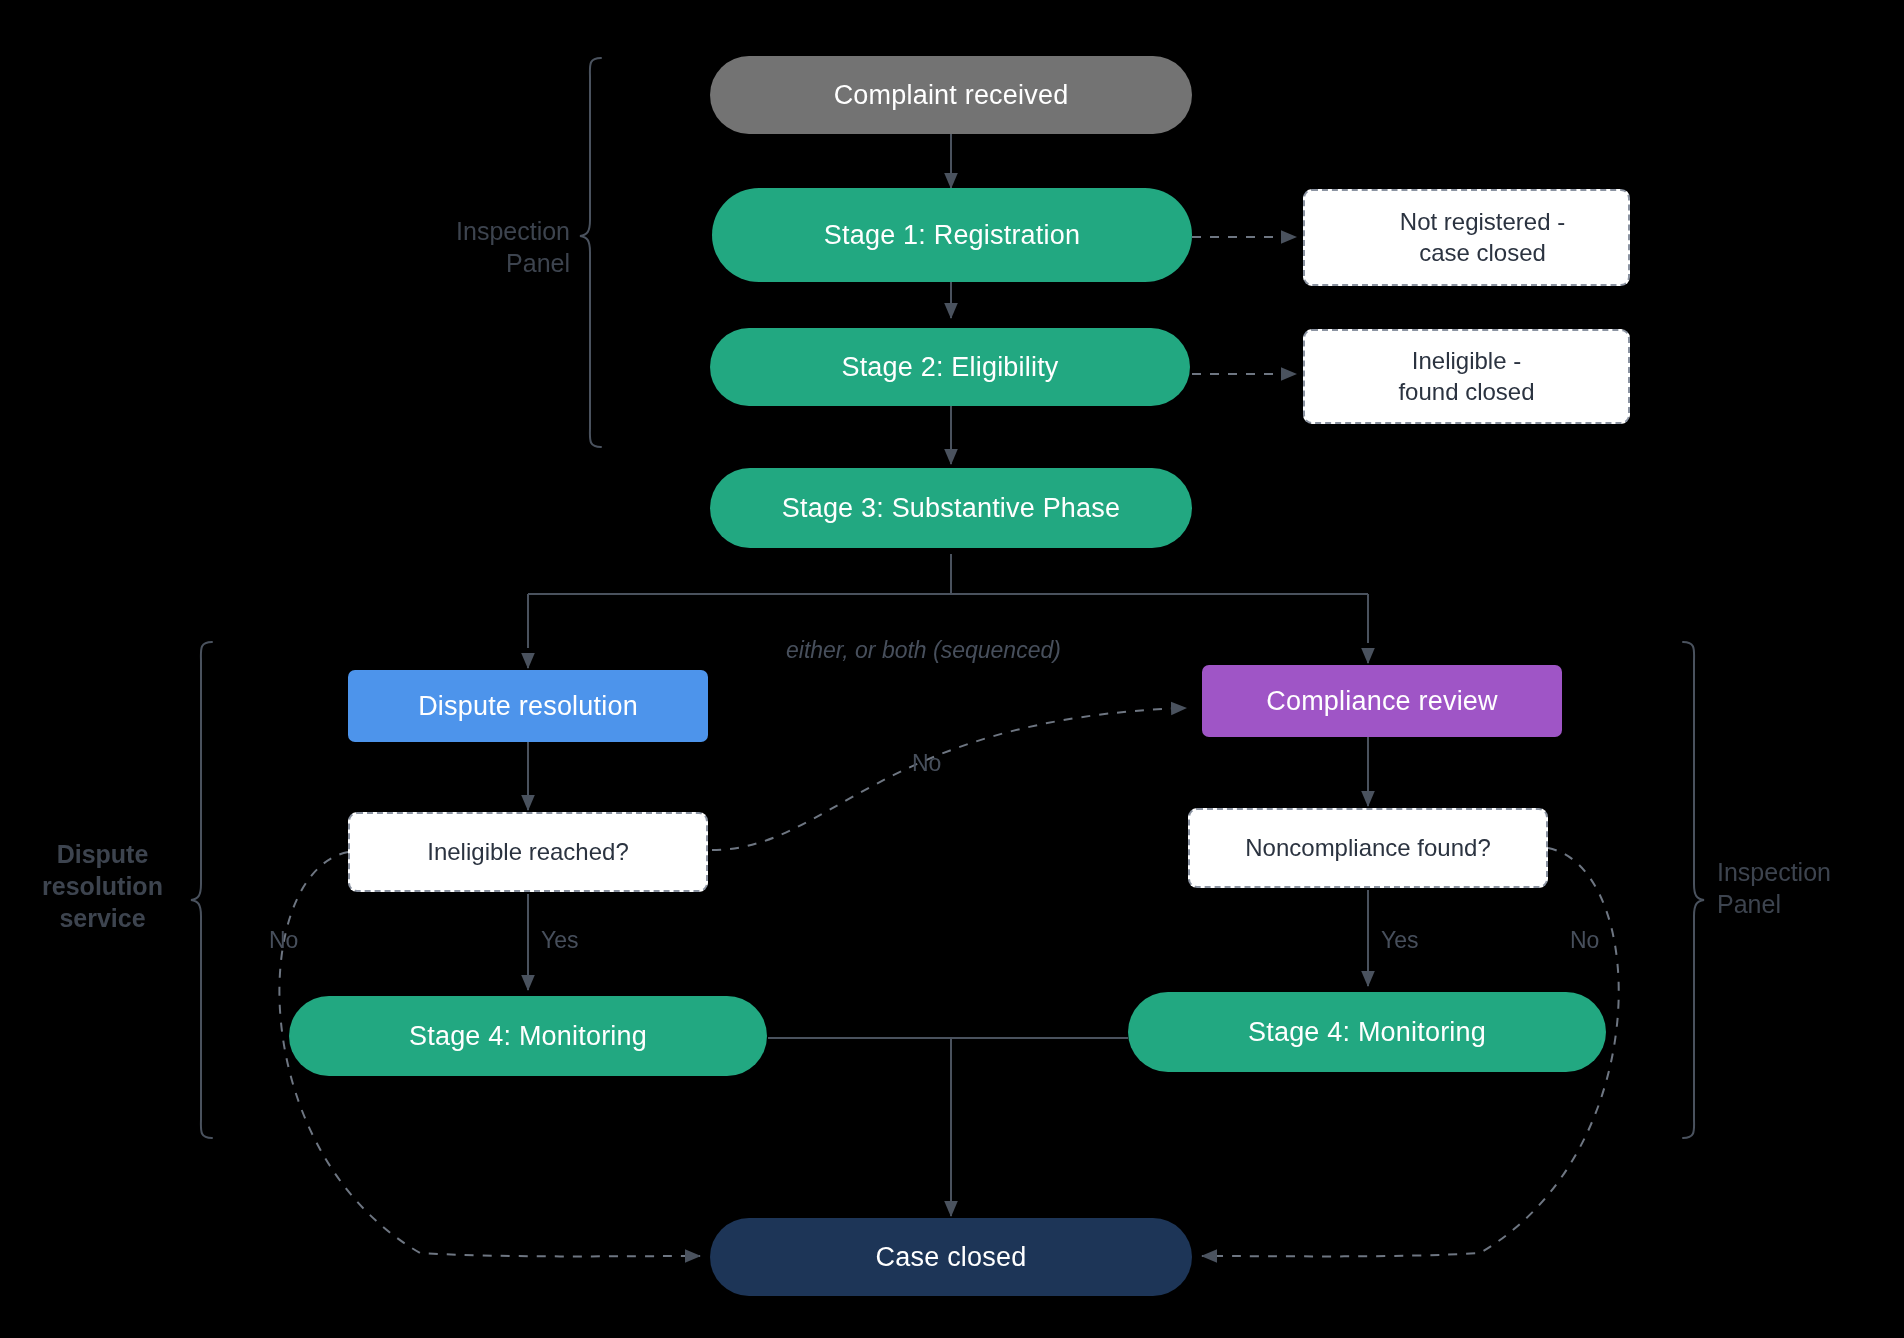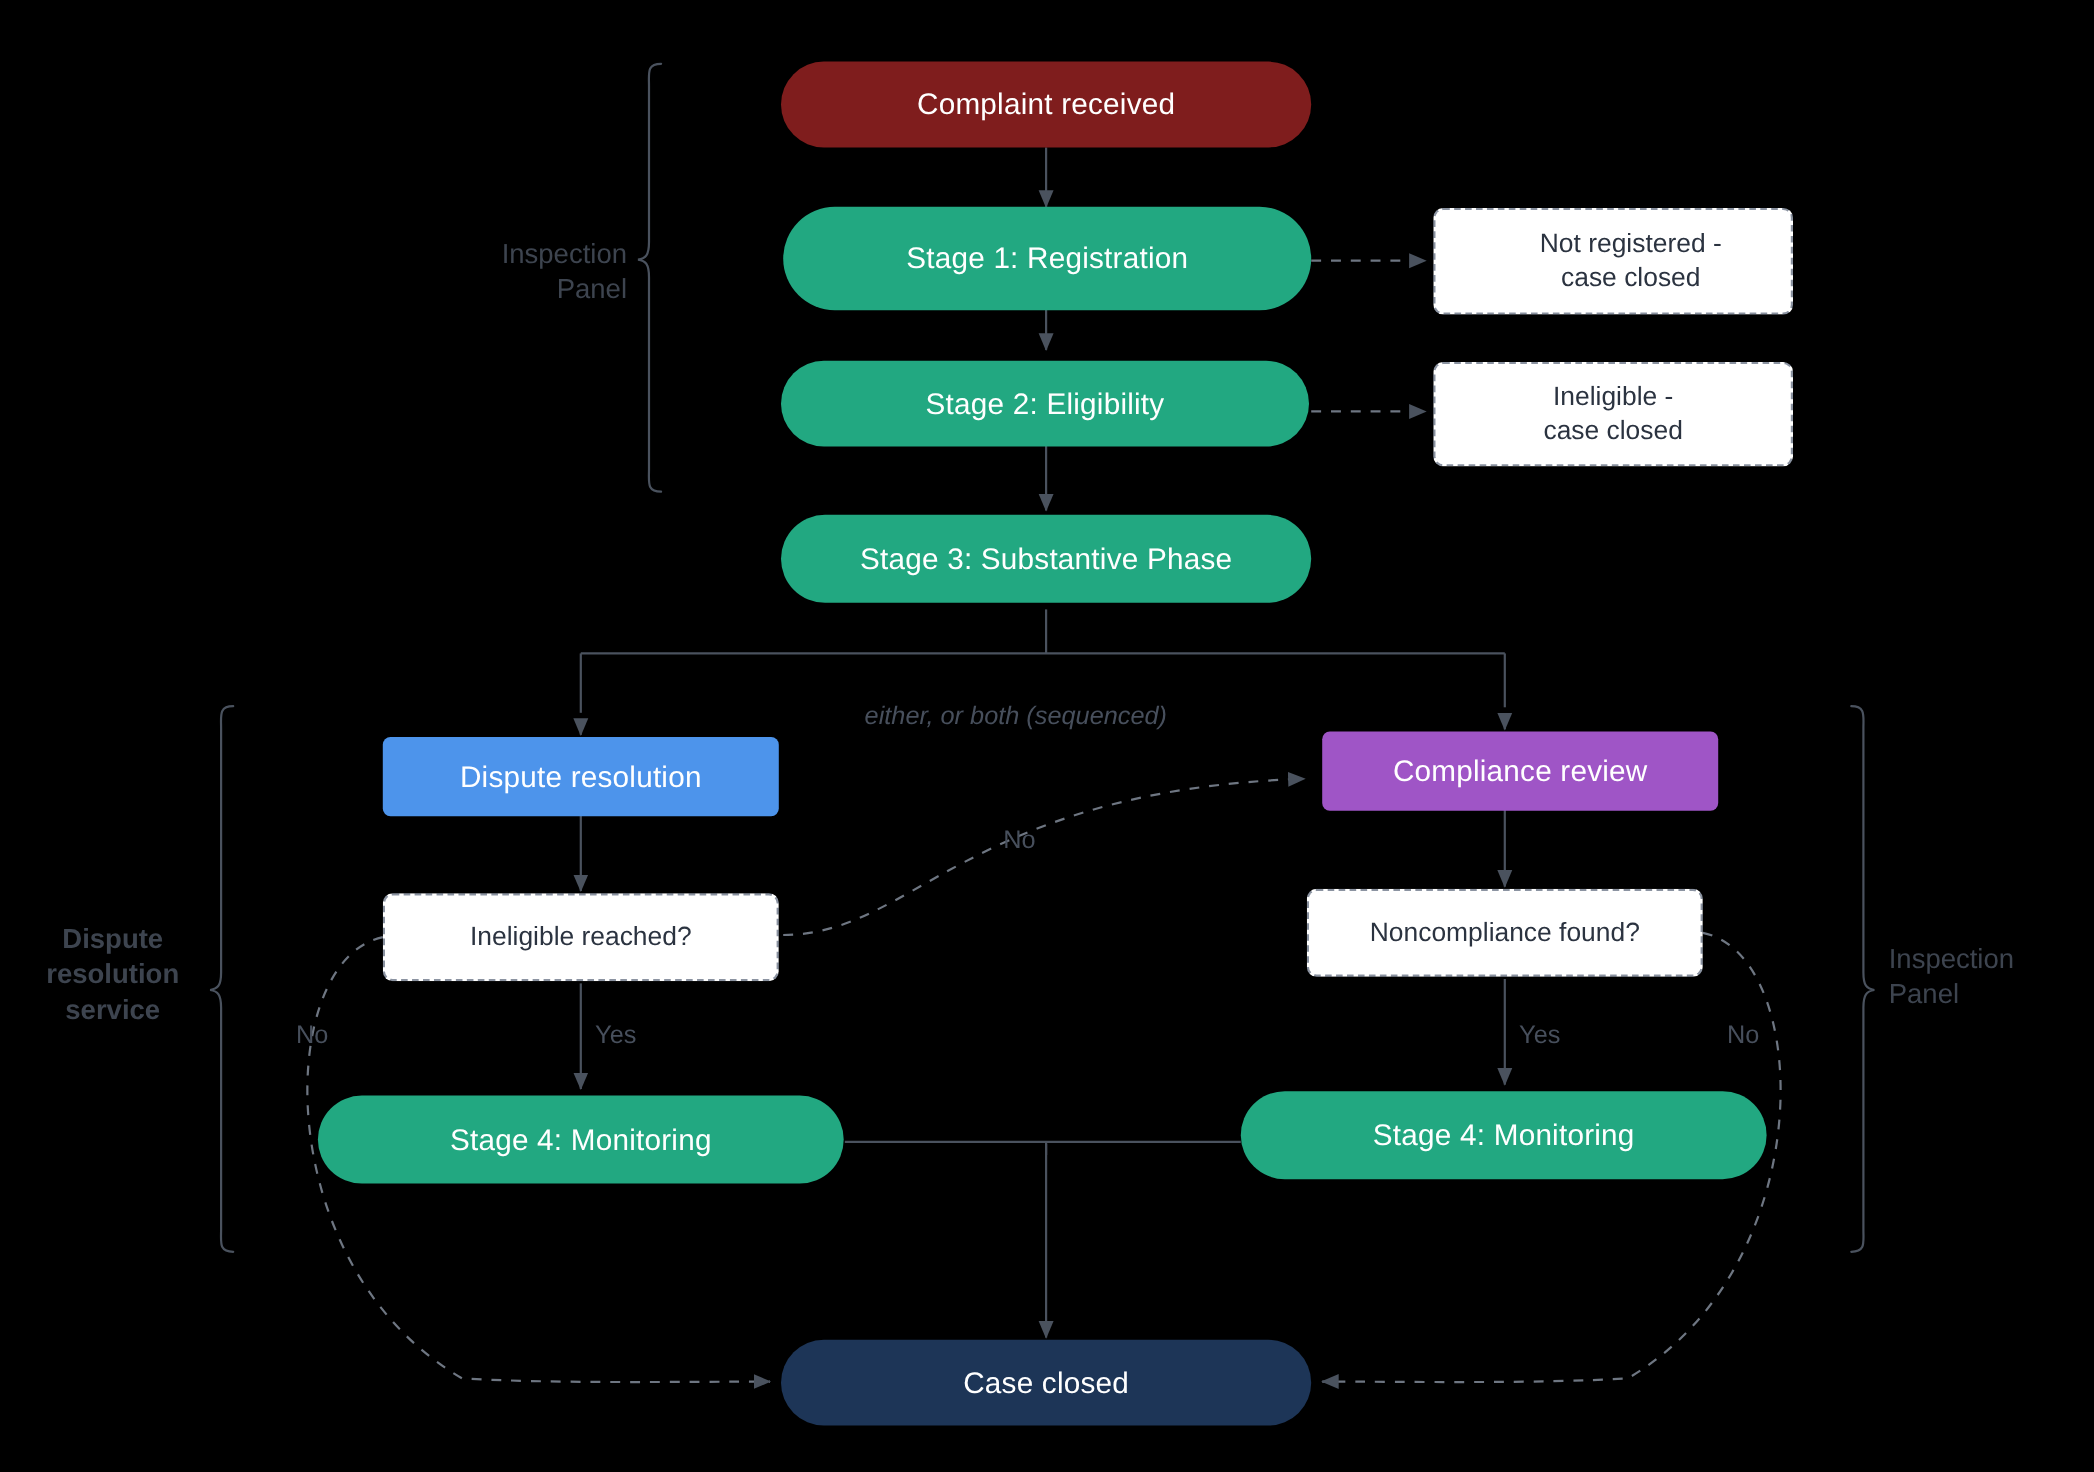--- a/index.html
+++ b/index.html
@@ -115,21 +115,21 @@
 
     <path d="M1548,848 C1648,868 1656,1150 1480,1253 C1400,1258 1280,1256 1202,1256" stroke="#6e7682" stroke-width="2" fill="none" stroke-dasharray="9 9" marker-end="url(#arrow)"></path>
 
     <path d="M601,58 C588,58 590,66 590,78 L590,220 C590,232 587,235 580,236 C587,237 590,240 590,252 L590,427 C590,439 588,447 601,447" stroke="#4a525e" stroke-width="2" fill="none" stroke-linecap="round"></path>
 
     <path d="M212,642 C199,642 201,650 201,662 L201,884 C201,896 198,899 191,900 C198,901 201,904 201,916 L201,1118 C201,1130 199,1138 212,1138" stroke="#4a525e" stroke-width="2" fill="none" stroke-linecap="round"></path>
 
     <path d="M1683,642 C1696,642 1694,650 1694,662 L1694,884 C1694,896 1697,899 1704,900 C1697,901 1694,904 1694,916 L1694,1118 C1694,1130 1696,1138 1683,1138" stroke="#4a525e" stroke-width="2" fill="none" stroke-linecap="round"></path>
   </svg>
 
-  <div class="node node-pill" style="left:710px; top:56px; width:482px; height:78px; background:#7f1d1d;">
+  <div class="node node-pill" style="left:710px; top:56px; width:482px; height:78px; background:#737373;">
     <span>Complaint received</span>
   </div>
 
   <div class="node node-pill" style="left:712px; top:188px; width:480px; height:94px; background:#22a881;">
     <span>Stage 1: Registration</span>
   </div>
 
   <div class="node node-pill" style="left:710px; top:328px; width:480px; height:78px; background:#22a881;">
     <span>Stage 2: Eligibility</span>
   </div>
@@ -138,21 +138,21 @@
     <span>Stage 3: Substantive Phase</span>
   </div>
 
   <div class="node node-dashed" style="left:1303px; top:189px; width:327px; height:97px; white-space:pre;padding-left:32px;">
     <span>Not registered -
 case closed</span>
   </div>
 
   <div class="node node-dashed" style="left:1303px; top:329px; width:327px; height:95px; white-space:pre;">
     <span>Ineligible -
-case closed</span>
+found closed</span>
   </div>
 
   <div class="node node-rect" style="left:348px; top:670px; width:360px; height:72px; background:#4d94eb;">
     <span>Dispute resolution</span>
   </div>
 
   <div class="node node-rect" style="left:1188px; top:665px; width:360px; height:72px; background:#9f55c6;margin-left:14px;">
     <span>Compliance review</span>
   </div>
 

